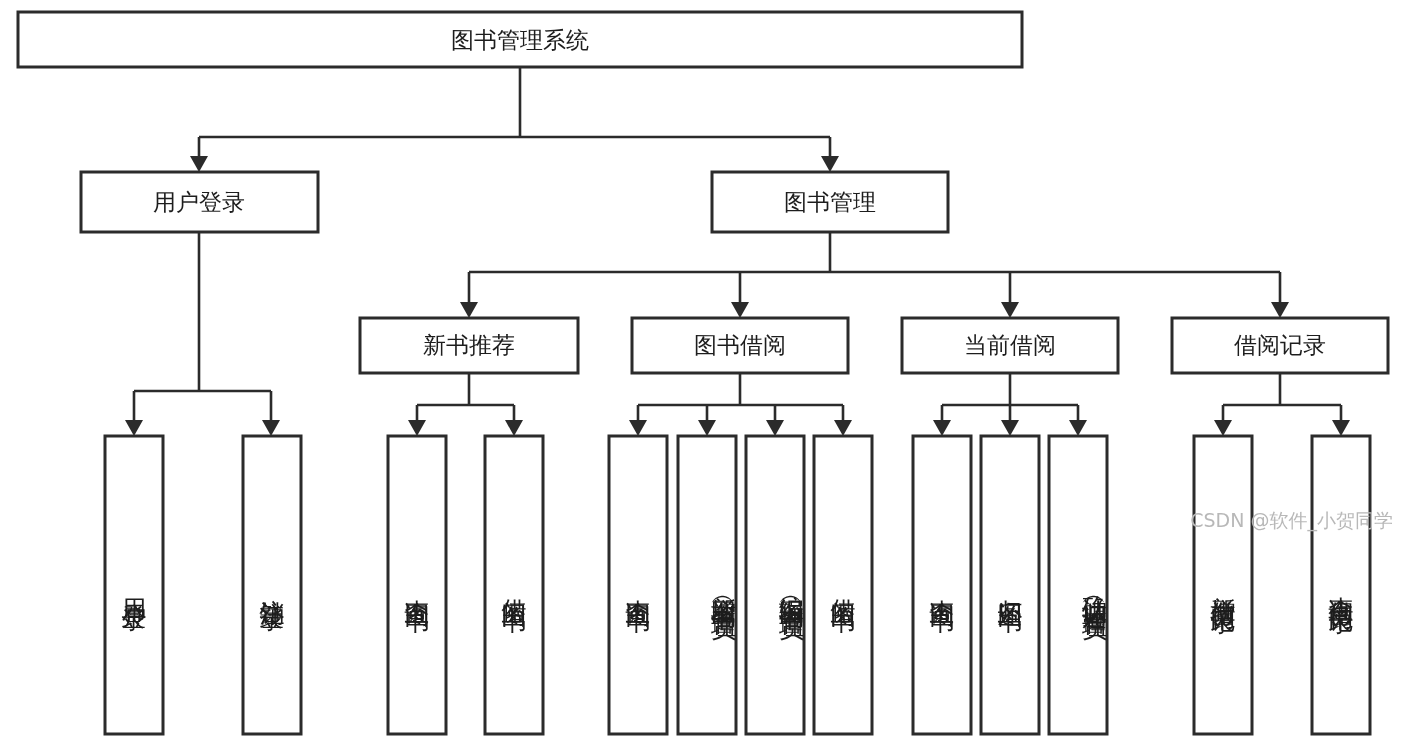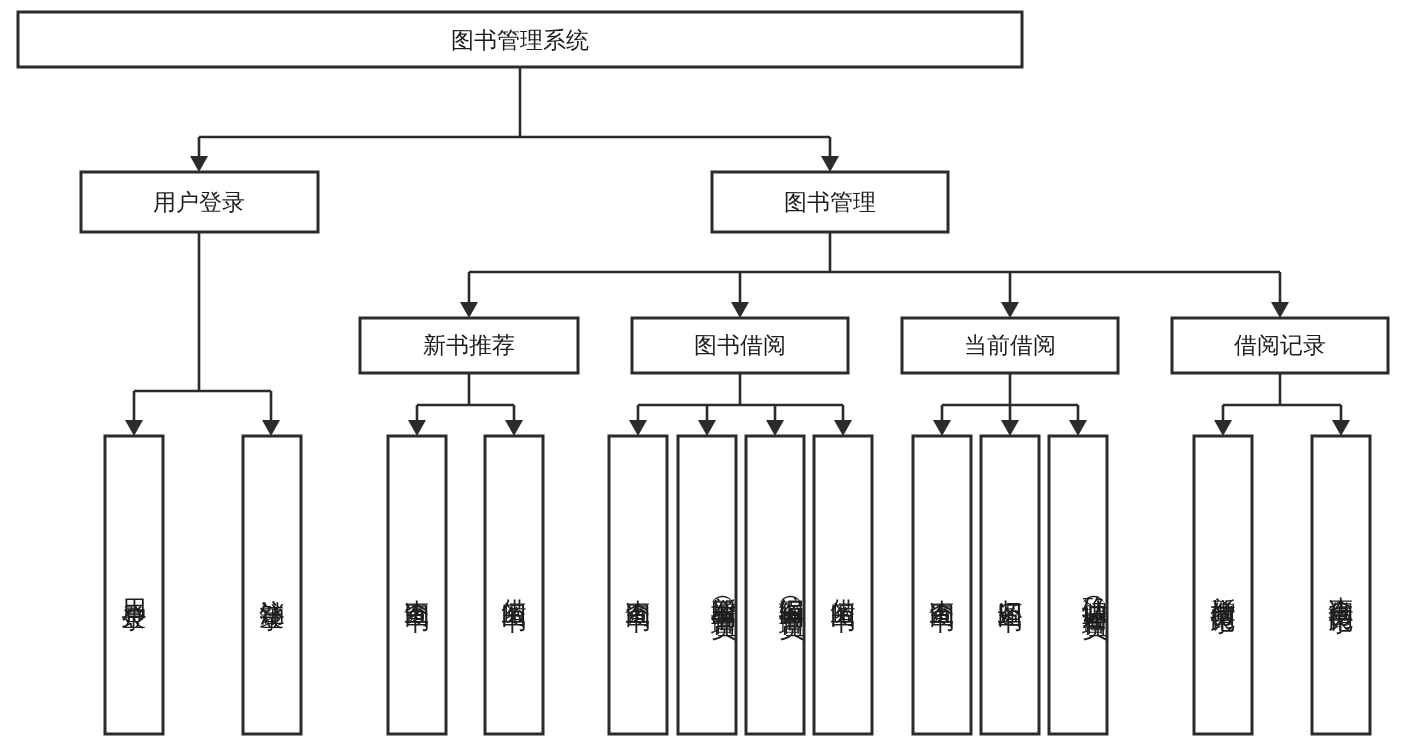--- a/index.html
+++ b/index.html
@@ -176,13 +176,14 @@
   <div class="leaf-label" style="left:746px;top:444px;width:58px;height:290px;">编辑图书（管理员）</div>
   <div class="leaf-label centered" style="left:814px;top:436px;width:58px;height:298px;">借阅图书</div>
 
   <div class="leaf-label centered" style="left:913px;top:436px;width:58px;height:298px;">查询图书</div>
   <div class="leaf-label centered" style="left:981px;top:436px;width:58px;height:298px;">归还图书</div>
   <div class="leaf-label" style="left:1049px;top:444px;width:58px;height:290px;">确认归还（管理员）</div>
 
   <div class="leaf-label centered" style="left:1194px;top:436px;width:58px;height:298px;">新增借阅记录</div>
   <div class="leaf-label centered" style="left:1312px;top:436px;width:58px;height:298px;">查询借阅记录</div>
 
+  <div class="watermark">CSDN @软件_小贺同学</div>
 </div>
 
 </body></html>

